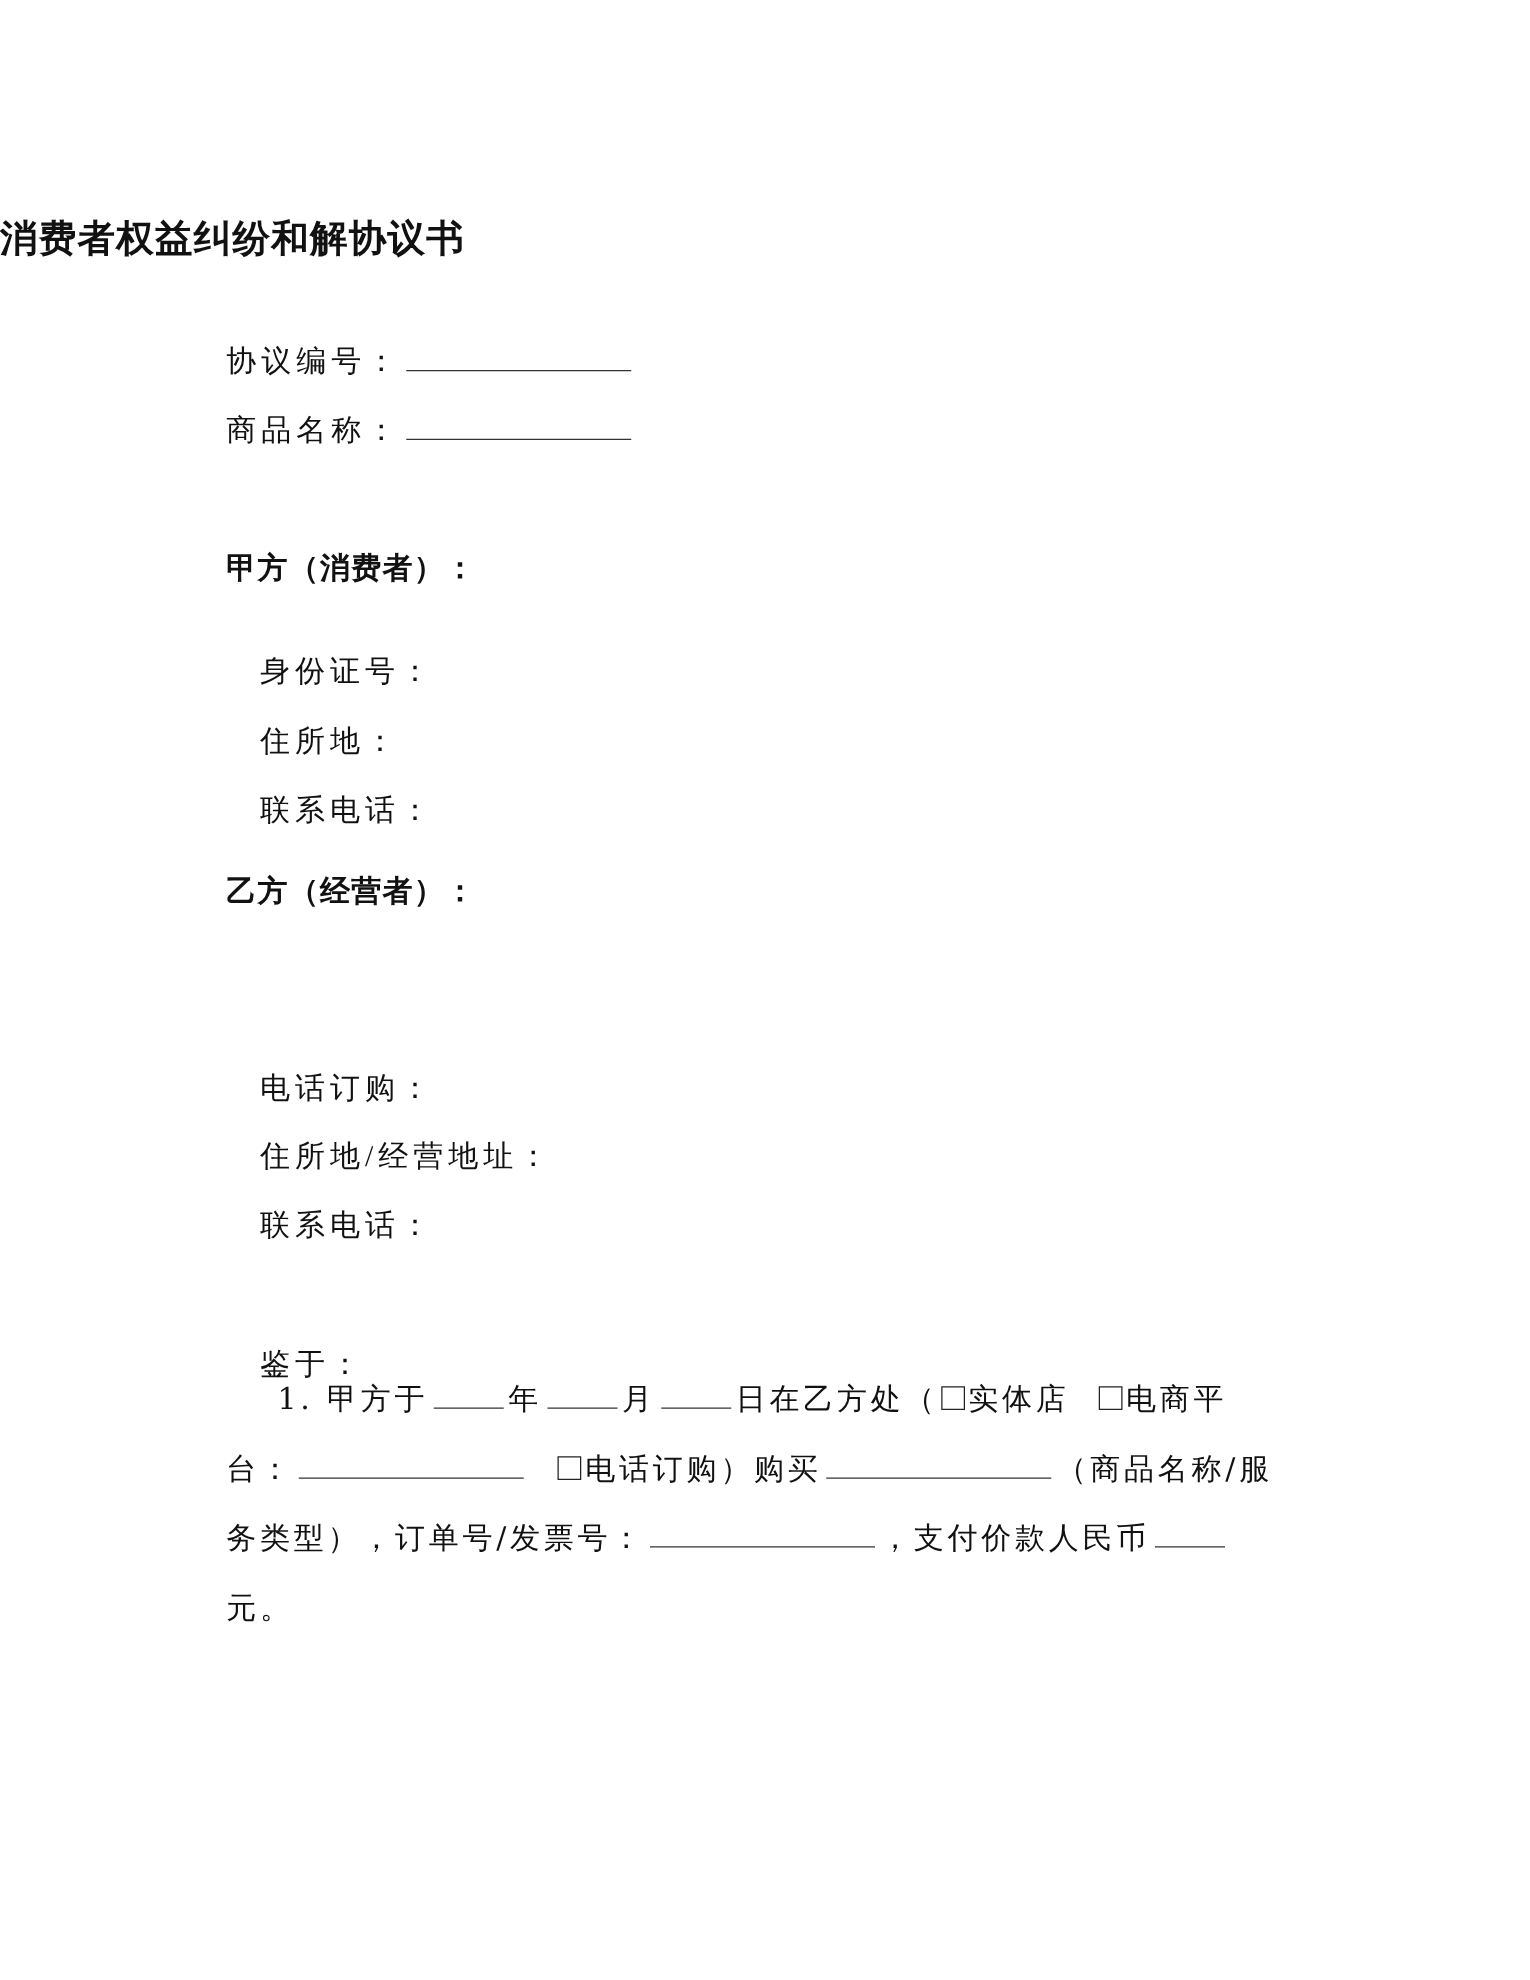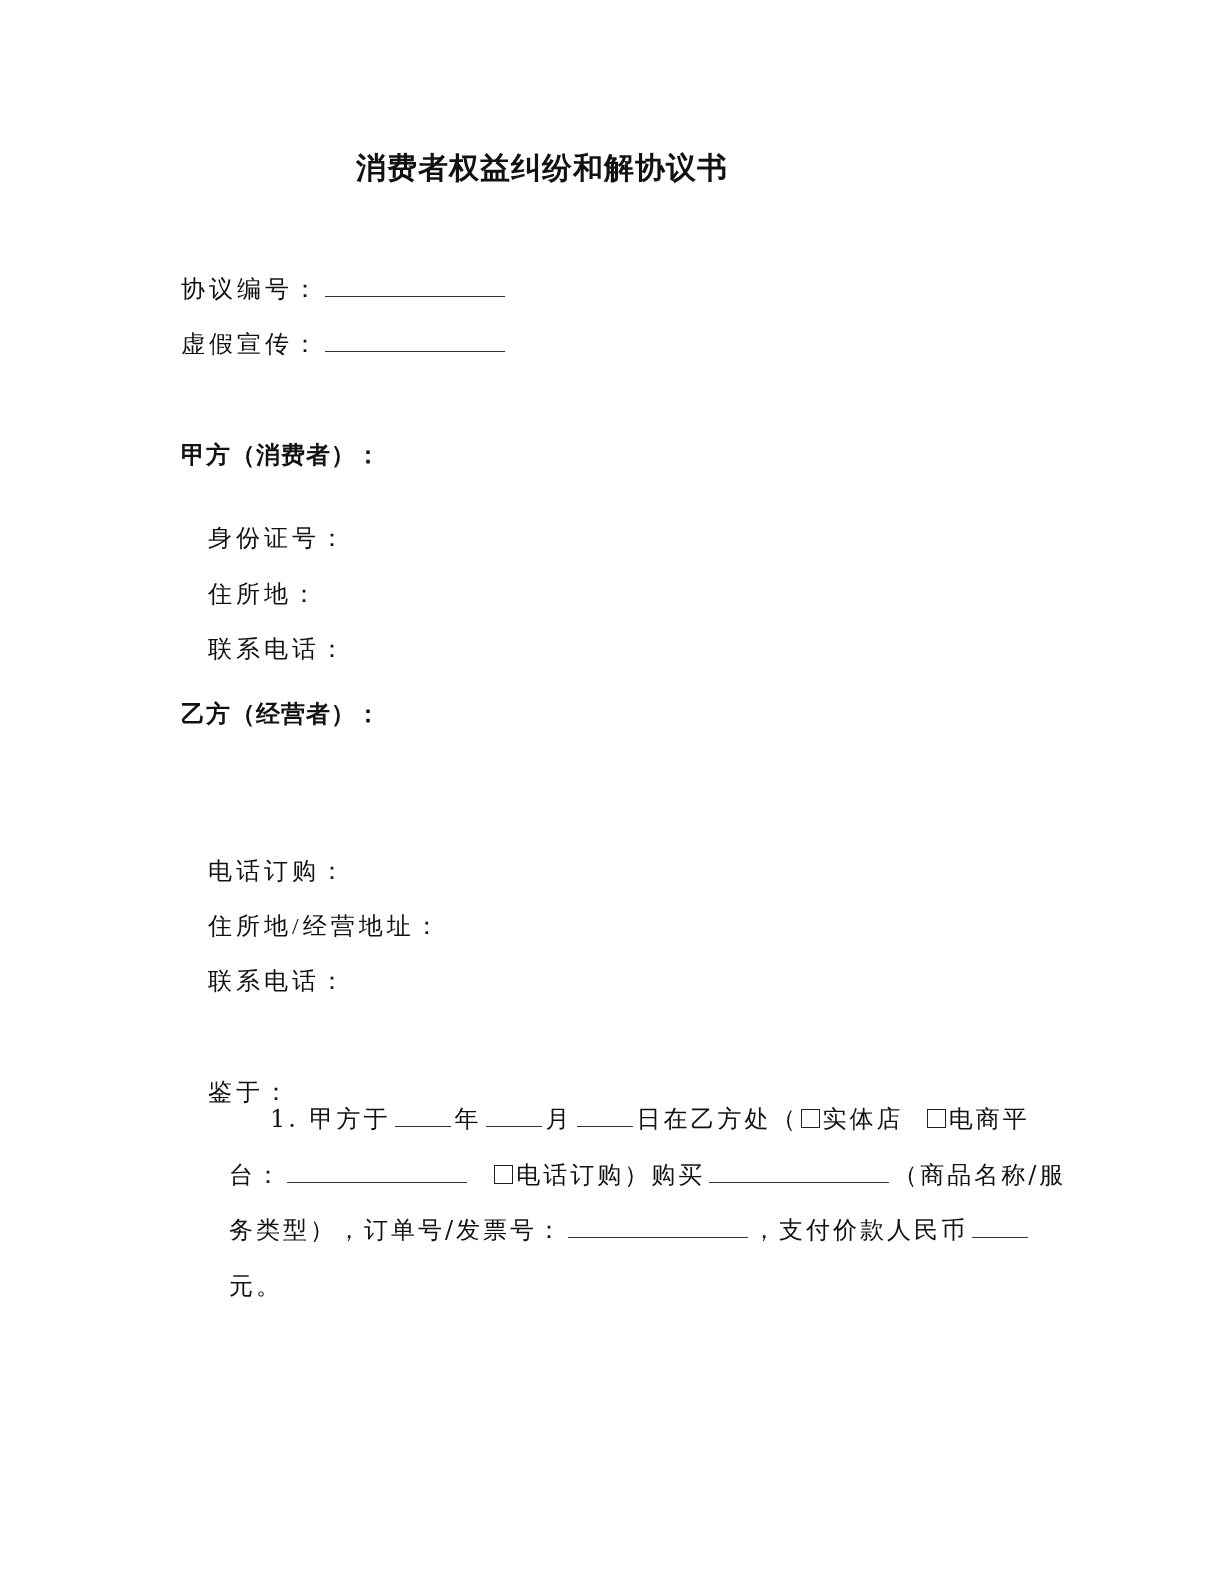--- a/index.html
+++ b/index.html
@@ -1,40 +1,40 @@
 <!DOCTYPE html>
 <html><head>
 <meta charset="utf-8">
 <style>
   html, body { margin: 0; padding: 0; background: #ffffff; }
   body { width: 1224px; height: 1584px; position: relative; overflow: hidden;
          font-family: "DejaVu Serif", "Liberation Serif", serif; color: #111; }
   .page { position: absolute; left: 0; top: 0; width: 1224px; height: 1584px; }
-  .title { position: absolute; top: 148px; left: 0; width: 1084px; text-align: center;
+  .title { position: absolute; top: 172px; left: 0; width: 1084px; 
            font-size: 30px; font-weight: bold; letter-spacing: 1px; line-height: 40px; }
   .line { position: absolute; left: 181px; font-size: 24px; line-height: 36px; white-space: nowrap; letter-spacing: 4px; font-family: Liberation Serif, serif; }
   .ind { left: 208px; margin-top: 28px; }
   .bold { font-weight: bold; letter-spacing: 1px; }
   .blank { display: inline-block; border-bottom: 1px solid #333; height: 26px; vertical-align: baseline; margin: 0 4px; }
   .w180 { width: 180px; }
   .w56 { width: 56px; }
   .box { display: inline-block; width: 17px; height: 17px; border: 1.5px solid #222; vertical-align: -1px; margin: 0 3px 0 2px; }
-  .para { position: absolute; left: 181px; width: 845px; font-size: 24px; line-height: 55.5px; letter-spacing: 3px; margin-left: 48px; }
+  .para { position: absolute; left: 181px; width: 845px; font-size: 24px; line-height: 55.5px; letter-spacing: 3px; }
 </style>
 </head>
 <body>
 
 <div class="page">
   <div class="title">消费者权益纠纷和解协议书</div>
 
   <div class="line" style="top:270px">
     <span>协议编号：</span><span class="blank w180"></span>
   </div>
   <div class="line" style="top:325px">
-    <span>虚假宣传：</span><span class="blank w180"></span>
+    <span>商品名称：</span><span class="blank w180"></span>
   </div>
 
   <div class="line bold" style="top:437px">甲方（消费者）：</div>
   <div class="line ind" style="top:492px">身份证号：</div>
   <div class="line ind" style="top:548px">住所地：</div>
   <div class="line ind" style="top:603px">联系电话：</div>
 
   <div class="line bold" style="top:696px">乙方（经营者）：</div>
   <div class="line ind" style="top:825px">电话订购：</div>
   <div class="line ind" style="top:880px">住所地/经营地址：</div>

